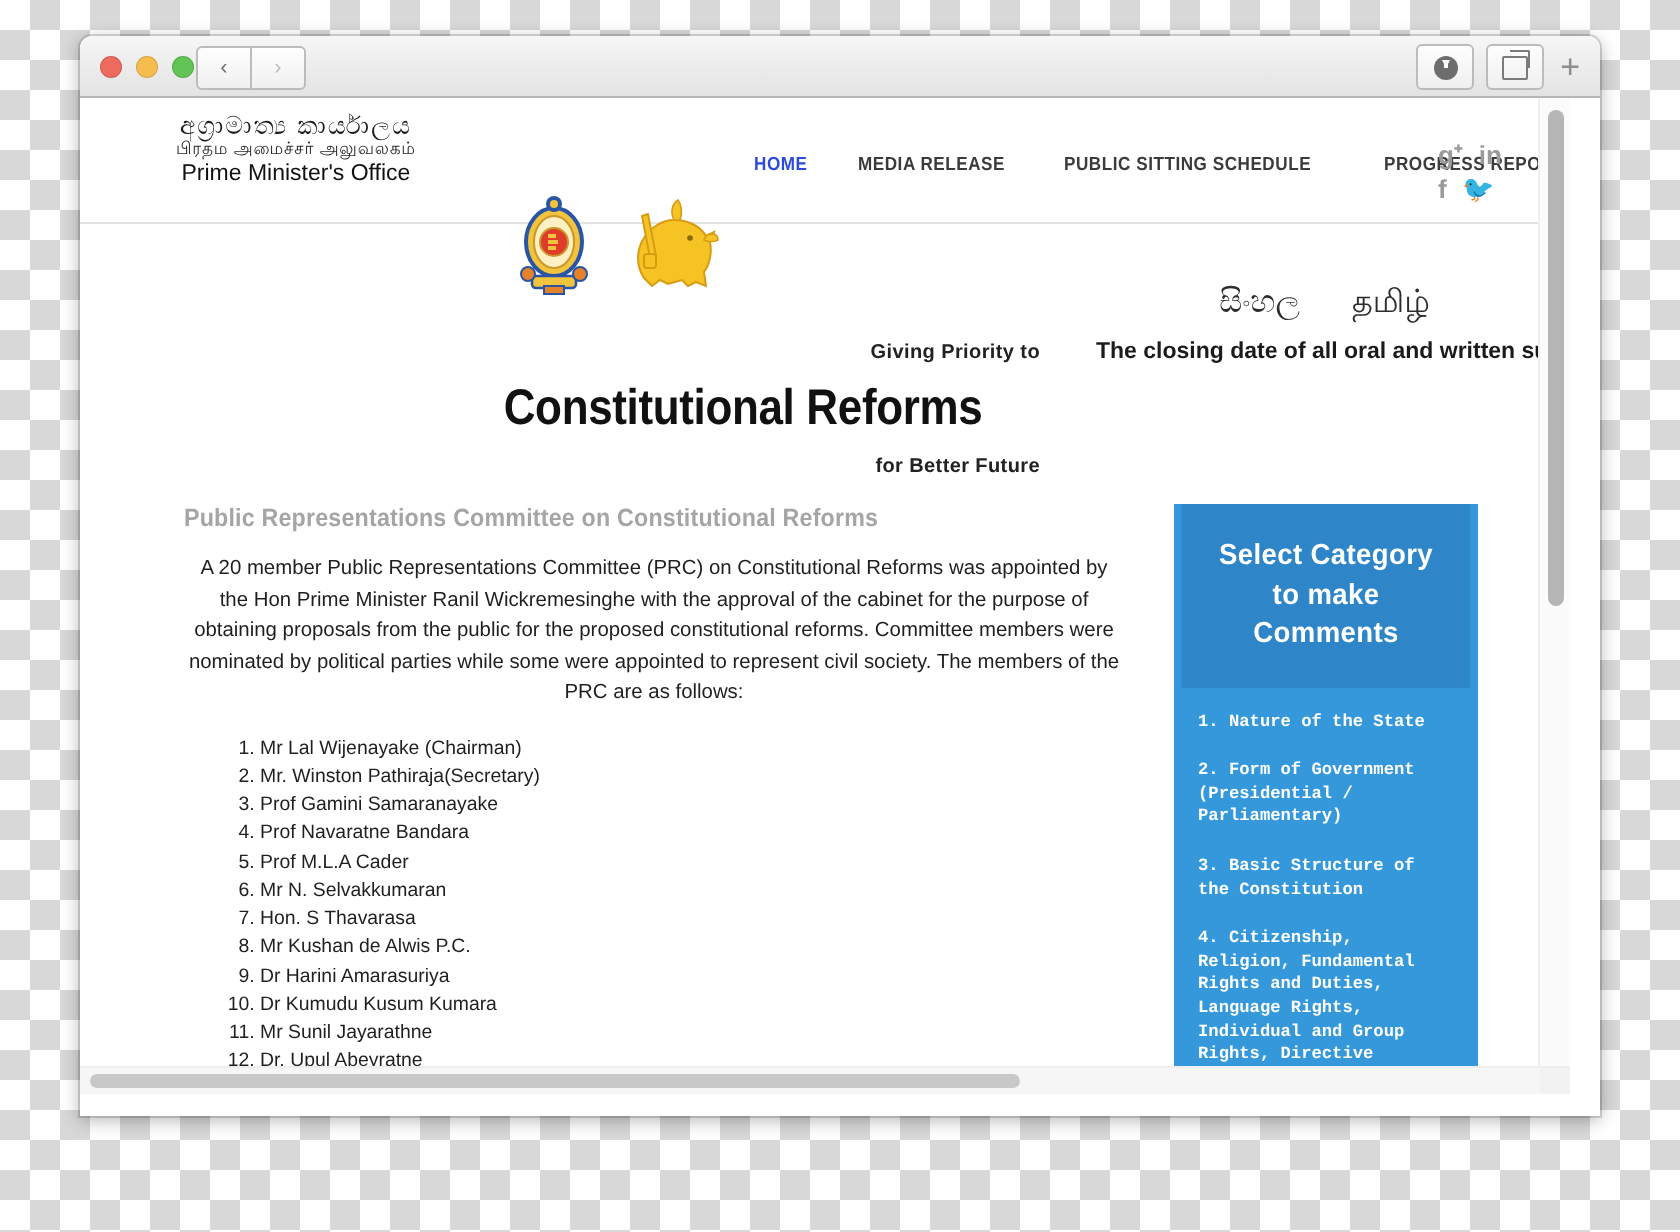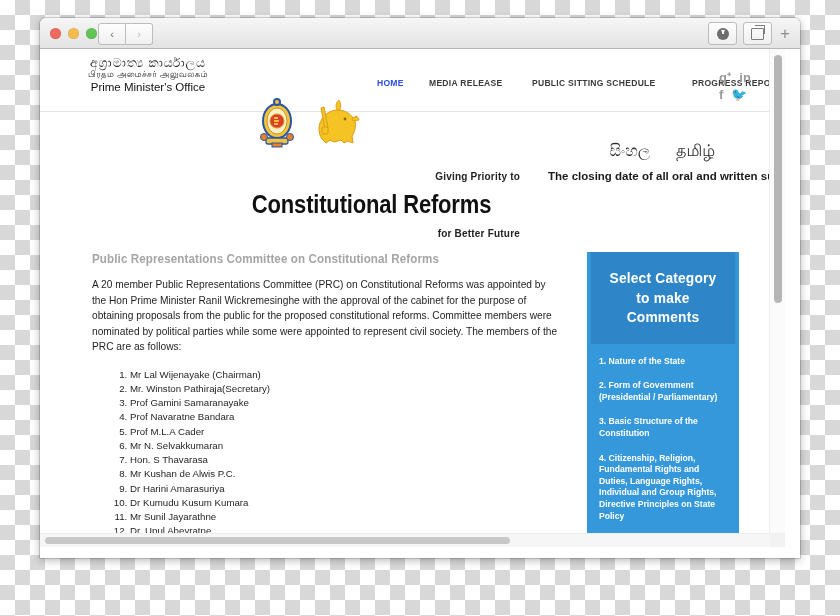--- a/index.html
+++ b/index.html
@@ -318,20 +318,21 @@
     letter-spacing: .1px;
     margin-bottom: 11px;
     transform: scaleX(.93);
     transform-origin: left;
   }
   .sec-body {
     font-size: 10.2px;
     line-height: 1.52;
     color: #1f1f1f;
     margin: 0;
+    text-align: center;
   }
   .member-list {
     margin: 13px 0 0 0;
     padding-left: 38px;
     font-size: 9.7px;
     line-height: 1.42;
     color: #1f1f1f;
   }
   .member-list li { margin-bottom: .5px; }
 
@@ -355,20 +356,21 @@
   }
   .cat-list {
     padding: 12px 12px 8px;
   }
   .cat-item {
     font-size: 8.6px;
     font-weight: bold;
     color: #ffffff;
     line-height: 1.35;
     margin-bottom: 13px;
+    font-family: Liberation Mono, monospace;
   }
 
   
   .vscroll-track {
     position: absolute;
     right: 0; top: 0;
     width: 15px; height: 498px;
     background: #fbfbfb;
     border-left: 1px solid #efefef;
   }

